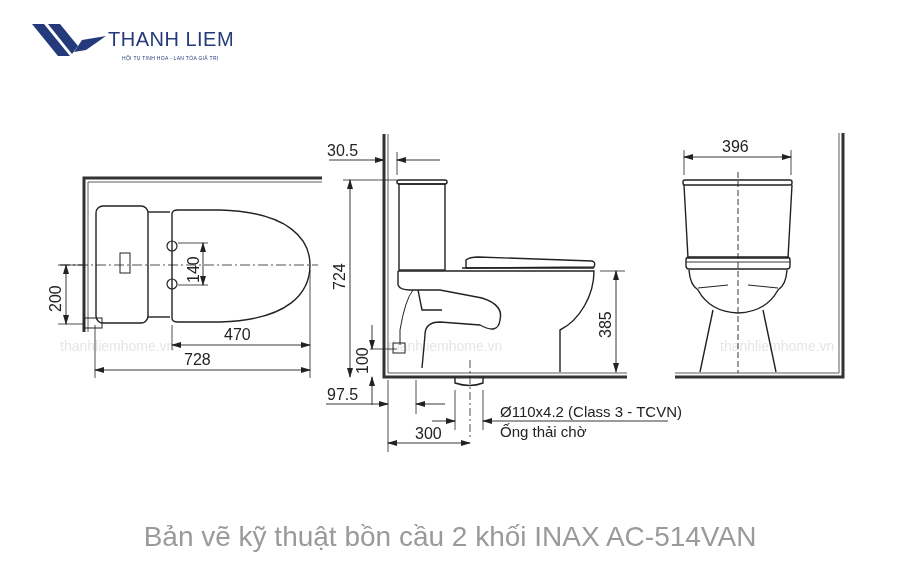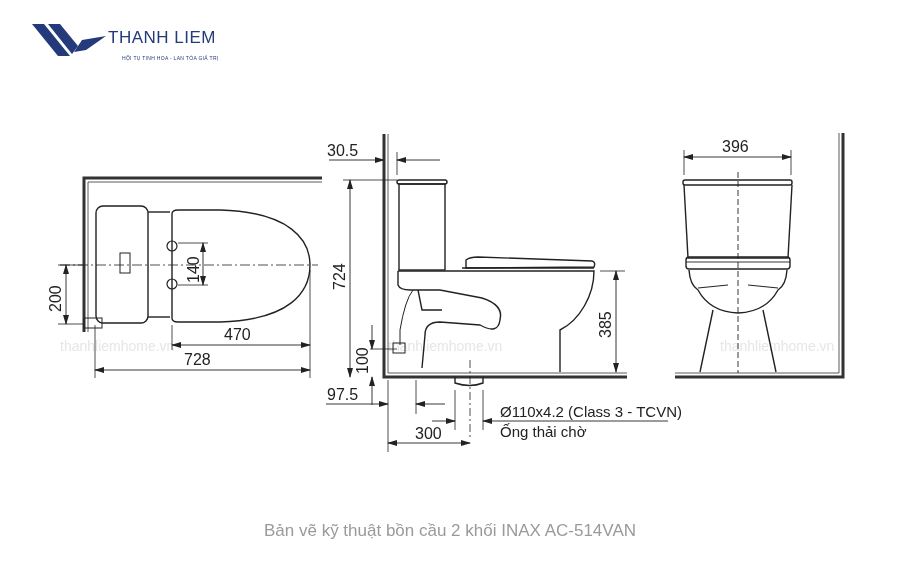--- a/index.html
+++ b/index.html
@@ -1,24 +1,24 @@
 <!DOCTYPE html>
 <html><head>
 <meta charset="utf-8">
 <style>
   html, body { margin: 0; padding: 0; background: #ffffff; }
   body { width: 900px; height: 565px; position: relative; overflow: hidden; font-family: "Liberation Sans", sans-serif; }
   .logo { position: absolute; left: 30px; top: 20px; width: 220px; height: 45px; }
-  .logo-text { position: absolute; left: 78px; top: 8px; font-family: "Liberation Sans", sans-serif; font-size: 17px; color: #243a7a; letter-spacing: 0.5px; }
+  .logo-text { position: absolute; left: 78px; top: 8px; font-family: "Liberation Sans", sans-serif; font-size: 20px; color: #243a7a; letter-spacing: 0.5px; }
   .logo-tag { position: absolute; left: 92px; top: 35px; font-family: "Liberation Sans", sans-serif; font-size: 5px; color: #243a7a; letter-spacing: 0.3px; white-space: nowrap; }
   .drawing { position: absolute; left: 0; top: 0; width: 900px; height: 565px; }
   .dim { font-family: "Liberation Sans", sans-serif; font-size: 16px; fill: #222; }
   .note { font-family: "Liberation Sans", sans-serif; font-size: 15px; fill: #222; }
   .wm { font-family: "Liberation Sans", sans-serif; font-size: 14px; fill: #e6e6e6; }
-  .caption { position: absolute; left: 0; width: 900px; top: 521px; text-align: center; font-family: "Liberation Sans", sans-serif; font-size: 17px; color: #9a9a9a; }
+  .caption { position: absolute; left: 0; width: 900px; top: 521px; text-align: center; font-family: "Liberation Sans", sans-serif; font-size: 28px; color: #9a9a9a; }
 </style>
 </head>
 <body>
 
 <div class="logo">
   <svg width="80" height="40" viewBox="0 0 80 40" style="position:absolute;left:0;top:2px;">
     <polygon points="2,2 14,2 40,34 28,34" fill="#243a7a"></polygon>
     <polygon points="18,2 30,2 48,24 42,32" fill="#243a7a"></polygon>
     <polygon points="44,30 52,18 76,14 56,28" fill="#243a7a"></polygon>
   </svg>

